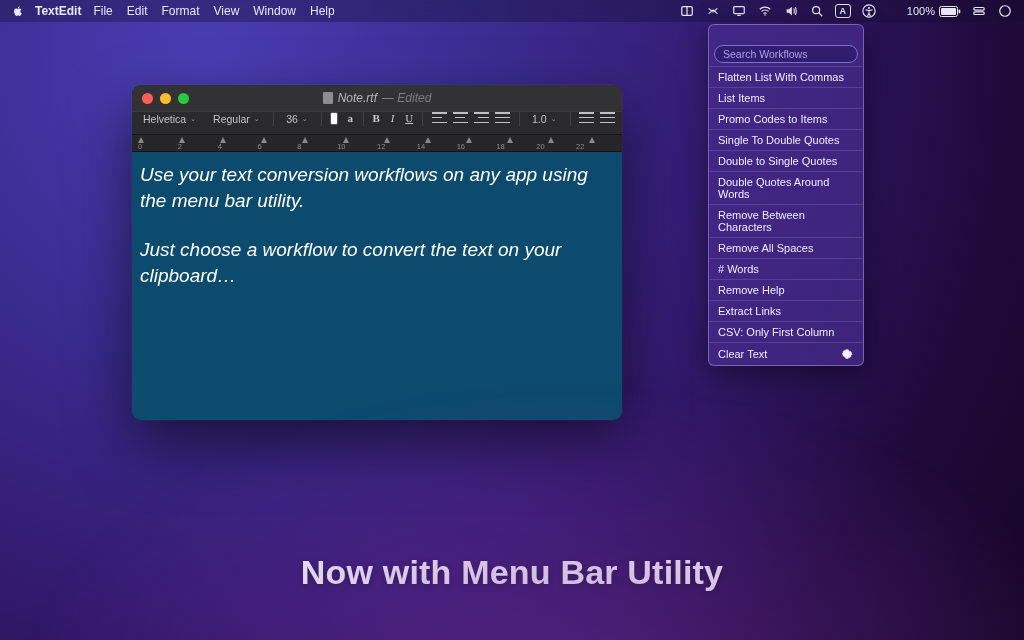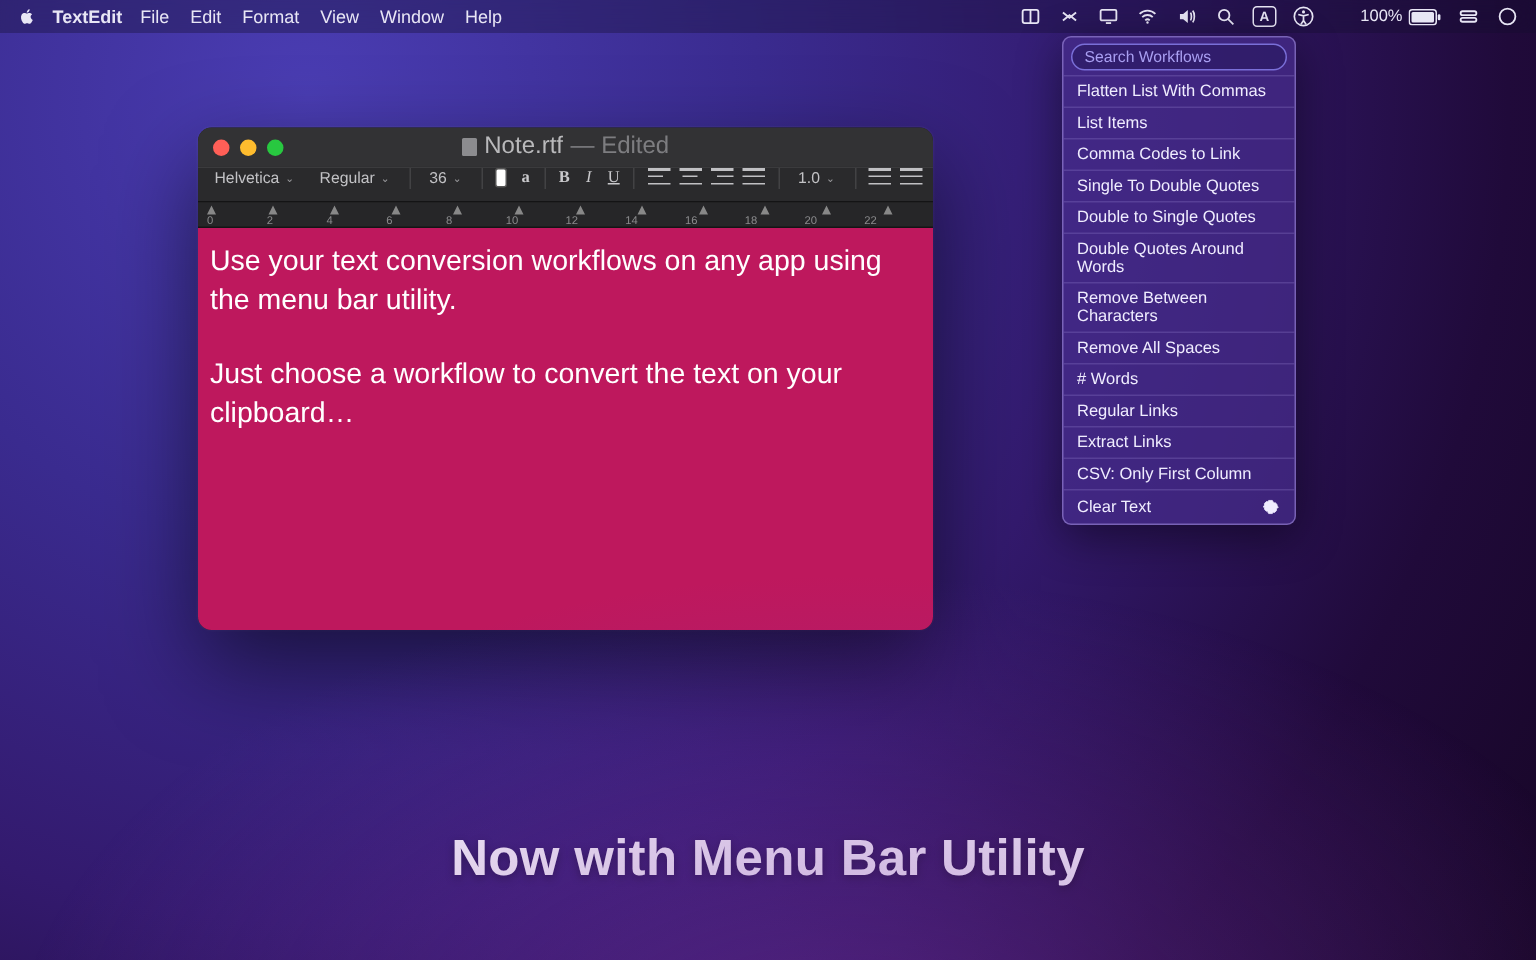--- a/index.html
+++ b/index.html
@@ -43,21 +43,21 @@
     position:absolute;
     top:24px; left:708px;
     width:156px;
     background: rgba(70,45,140,0.72);
     border:1px solid rgba(160,140,220,0.6);
     border-radius:6px;
     box-shadow: 0 8px 30px rgba(0,0,0,0.45);
     overflow:hidden;
     font-size:11px;
   }
-  .workflows .search-wrap { padding:4px 5px 3px; }
+  .workflows .search-wrap { padding:20px 5px 3px; }
   .workflows .search {
     width:100%;
     height:18px;
     border-radius:9px;
     border:1.2px solid #7a6fd8;
     background: rgba(40,25,95,0.6);
     color:#cfc8ff;
     font-size:10.5px;
     padding:0 8px;
     outline:none;
@@ -84,22 +84,23 @@
     overflow:hidden;
     box-shadow: 0 24px 60px rgba(0,0,0,0.55), 0 0 0 1px rgba(255,255,255,0.03);
     display:flex; flex-direction:column;
   }
   .textedit .titlebar {
     height:26px;
     background:#323234;
     display:flex; align-items:center;
     position:relative;
     padding:0 10px;
-    font-size:16px;
+    font-size:12px;
     color:#b9b9bb;
+    font-style:italic;
   }
   .traffic { display:flex; gap:7px; }
   .traffic .dot { width:11px; height:11px; border-radius:50%; }
   .traffic .close{ background:#ff5f57; }
   .traffic .min{ background:#febc2e; }
   .traffic .max{ background:#28c840; }
   .titlebar .title { position:absolute; left:0; right:0; text-align:center; pointer-events:none; display:flex; align-items:center; justify-content:center; gap:5px;}
   .titlebar .title .docicon { width:10px; height:12px; background:#8c8c8f; border-radius:1px; position:relative; }
   .titlebar .title .edited { color:#7d7d80; }
   .textedit .toolbar {
@@ -135,25 +136,26 @@
     position:relative;
     overflow:hidden;
   }
   .ruler .marks { position:absolute; top:2px; left:6px; right:6px; height:9px; display:flex; }
   .ruler .tri { width:0; height:0; border-left:3.5px solid transparent; border-right:3.5px solid transparent; border-bottom:6px solid #888; margin-right:35px; }
   .ruler .numbers { position:absolute; bottom:0; left:6px; right:6px; display:flex; font-size:7.5px; color:#8a8a8c; }
   .ruler .numbers span { width:40px; }
 
   .textedit .textarea {
     flex:1; padding:10px 8px;
-    background:#be185d;
+    background:#0c4a6e;
     color:#fff;
     font-size:19px;
     line-height:1.35;
     font-family: Helvetica, Arial, sans-serif;
+    font-style: italic;
   }
   .textedit .para { margin-bottom: 24px; white-space:pre-wrap; }
 
   
   .hero {
     position:absolute;
     left:0; right:0; bottom:48px;
     text-align:center;
     font-size:34px;
     font-weight:700;
@@ -248,42 +250,42 @@
   <div class="search-wrap">
     <input class="search" placeholder="Search Workflows" style="">
   </div>
   <div class="row">
       <span>Flatten List With Commas</span>
     </div>
   <div class="row">
       <span>List Items</span>
     </div>
   <div class="row">
-      <span>Comma Codes to Link</span>
+      <span>Promo Codes to Items</span>
     </div>
   <div class="row">
       <span>Single To Double Quotes</span>
     </div>
   <div class="row">
       <span>Double to Single Quotes</span>
     </div>
   <div class="row">
       <span>Double Quotes Around Words</span>
     </div>
   <div class="row">
       <span>Remove Between Characters</span>
     </div>
   <div class="row">
       <span>Remove All Spaces</span>
     </div>
   <div class="row">
       <span># Words</span>
     </div>
   <div class="row">
-      <span>Regular Links</span>
+      <span>Remove Help</span>
     </div>
   <div class="row">
       <span>Extract Links</span>
     </div>
   <div class="row">
       <span>CSV: Only First Column</span>
     </div>
   <div class="row">
     <span>Clear Text</span>
     <span class="gear">

